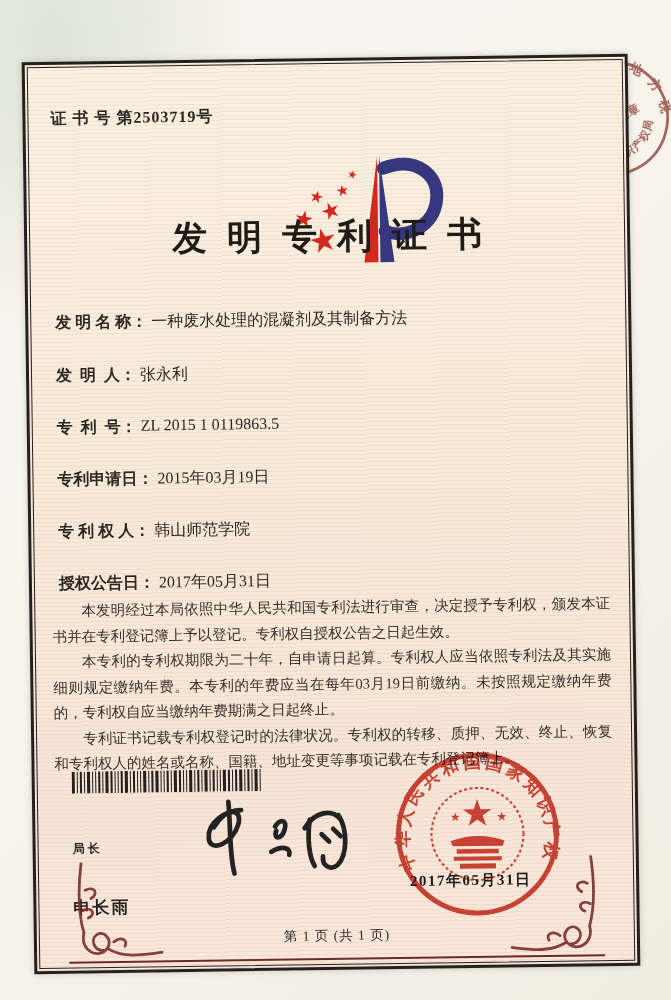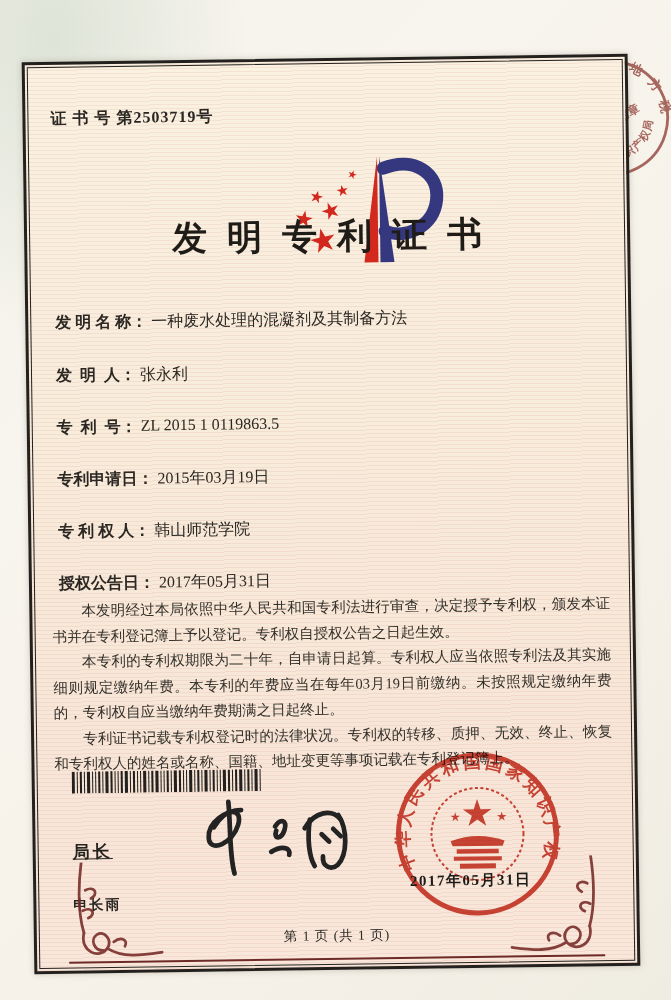--- a/index.html
+++ b/index.html
@@ -41,22 +41,22 @@
   .field-row{left:27px;display:flex;font-size:16px;color:#2b2722;}
   .field-label{white-space:pre;font-weight:bold;}
   .field-colon{font-weight:bold;}
   .field-value{margin-left:4px;white-space:pre;}
   .body-text{
     left:20px;top:534px;width:558px;
     font-size:14.5px;line-height:25.5px;color:#33302a;text-align:justify;
   }
   .body-text p{margin:0;text-indent:2em;}
   .barcode{left:37px;top:707px;width:190px;height:22px;}
-  .official-title{left:37px;top:776px;font-size:17px;color:#26231f;font-weight:bold;letter-spacing:3px;text-decoration:underline;}
-  .official-name{left:37px;top:832px;font-size:14px;color:#26231f;font-weight:bold;letter-spacing:2px;}
+  .official-title{left:37px;top:776px;font-size:12px;color:#26231f;font-weight:bold;letter-spacing:3px;}
+  .official-name{left:37px;top:832px;font-size:17px;color:#26231f;font-weight:bold;letter-spacing:2px;}
   .signature{left:155px;top:733px;width:180px;height:95px;}
   .seal{left:357px;top:690px;width:170px;height:170px;opacity:0.92;mix-blend-mode:multiply;}
   .seal-date{
     left:337px;top:812px;width:195px;text-align:center;
     font-size:15px;letter-spacing:1.5px;color:#1d1b18;font-weight:bold;
   }
   .footer-line{left:32px;right:32px;top:897px;height:2px;background:#6d2a26;}
   .ornament{width:95px;height:102px;opacity:0.9;}
   .ornament-left{left:33px;top:798px;}
   .ornament-right{right:33px;top:798px;transform:scaleX(-1);}

